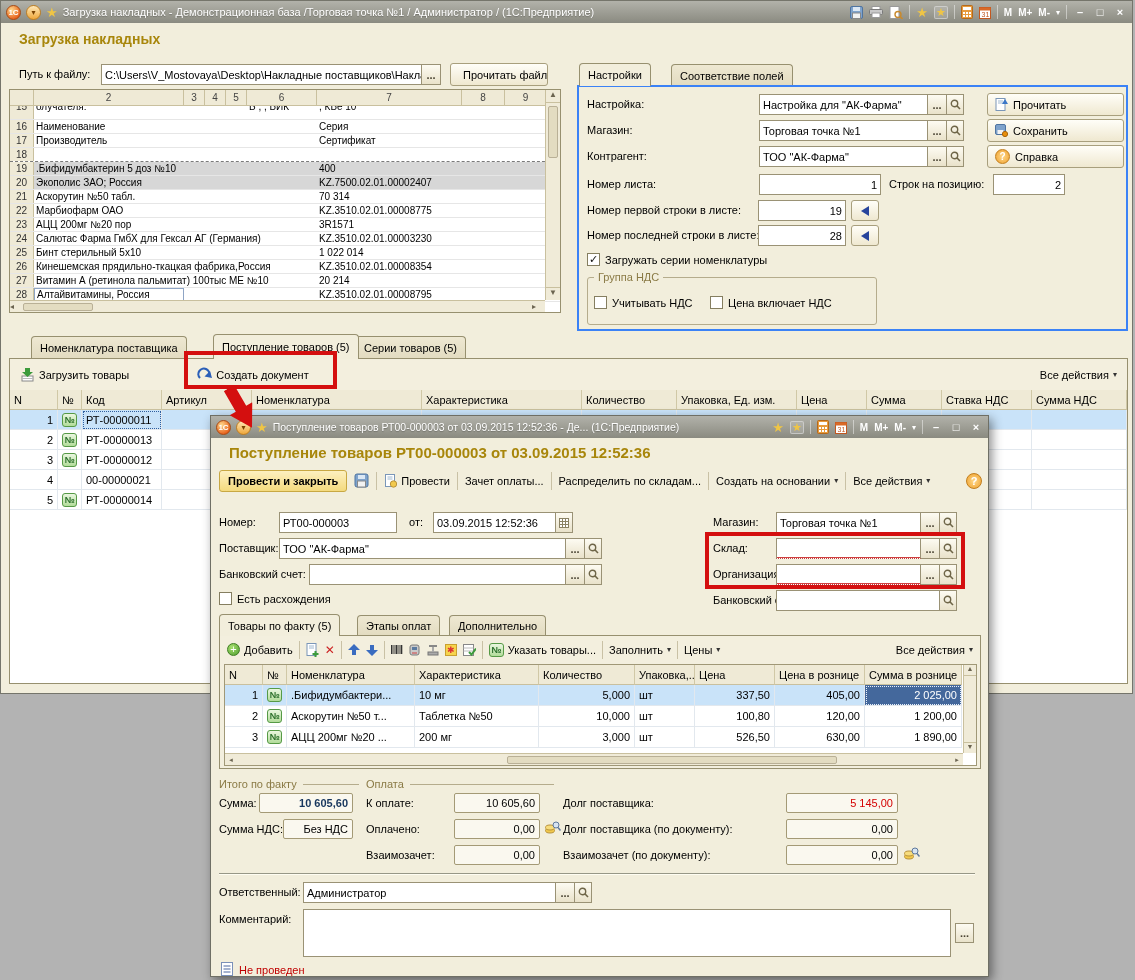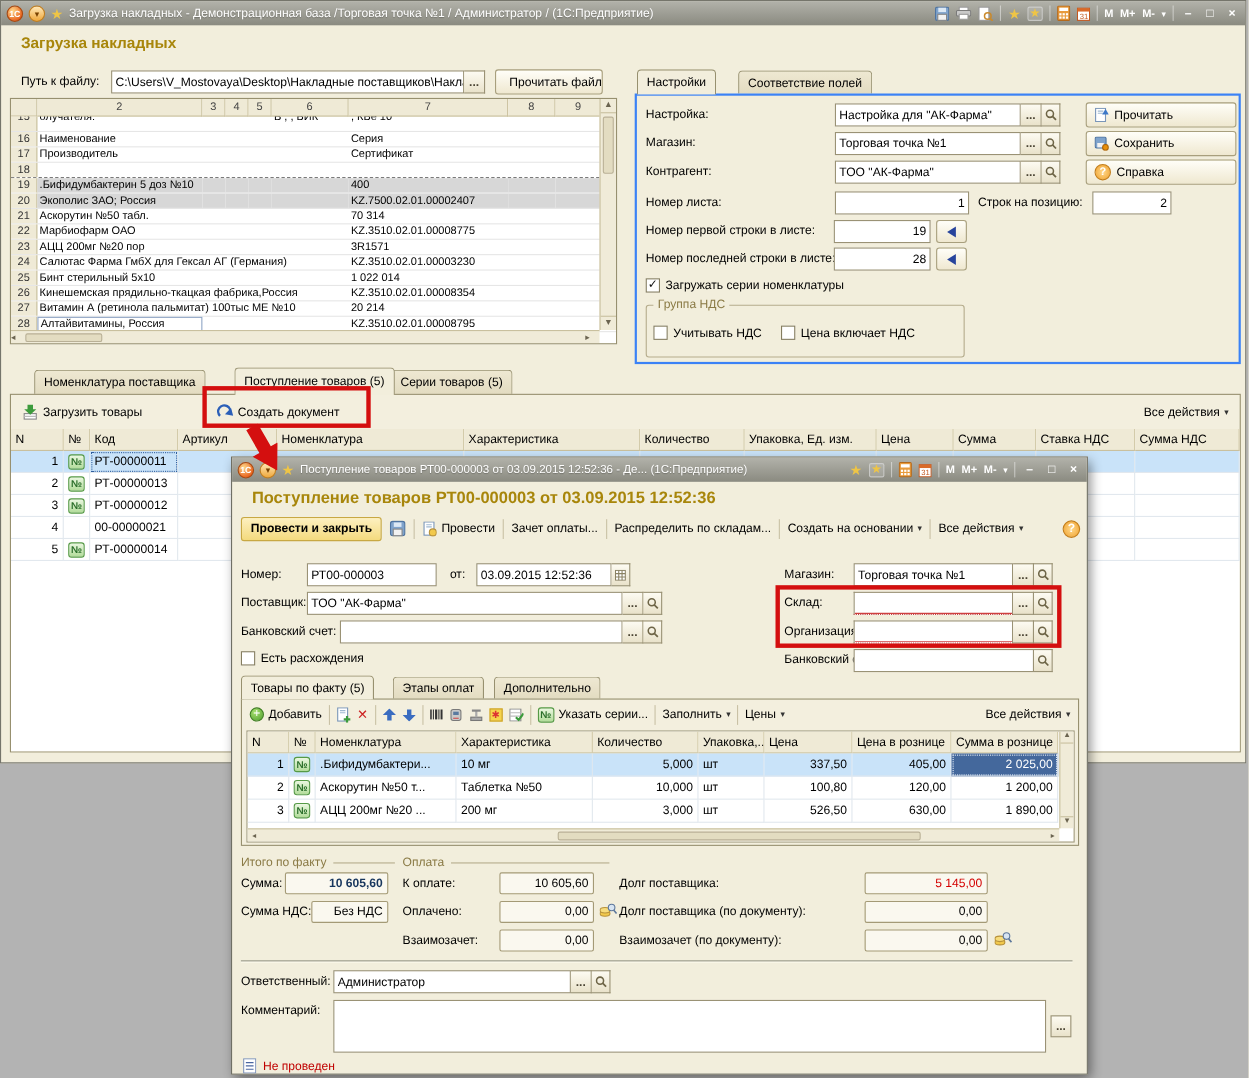--- a/index.html
+++ b/index.html
@@ -828,21 +828,21 @@
           <svg width="13" height="12">
             <rect x="0.5" y="0.5" width="10" height="11" fill="#FFF" stroke="#888"></rect>
             <line x1="0.5" y1="4" x2="10.5" y2="4" stroke="#BBB"></line>
             <line x1="0.5" y1="7" x2="10.5" y2="7" stroke="#BBB"></line>
             <path d="M6 8 L8.5 10.5 L13 4.5" fill="none" stroke="#3C9B3C" stroke-width="2"></path>
           </svg>
         </span>
       <span class="tsep"></span>
       <div class="linkbtn">
         <span class="nb">№</span>
-        <span>Указать серии...</span>
+        <span>Указать товары...</span>
       </div>
       <span class="tsep"></span>
       <div class="linkbtn">
           <span>Заполнить</span>
           <span class="chev">▾</span>
         </div>
       <span class="tsep"></span>
       <div class="linkbtn">
           <span>Цены</span>
           <span class="chev">▾</span>
@@ -971,21 +971,21 @@
         <ellipse cx="5" cy="10.5" rx="4.5" ry="2.5" fill="#F2C94C" stroke="#B8923A"></ellipse>
         <ellipse cx="5" cy="7.5" rx="4.5" ry="2.5" fill="#F7DC7C" stroke="#B8923A"></ellipse>
         <circle cx="11" cy="5" r="3" fill="#D7E4F2" stroke="#5E789C"></circle>
         <line x1="13" y1="7.5" x2="15.5" y2="10.5" stroke="#5E789C" stroke-width="1.5"></line>
       </svg>
     </span>
 
   <div class="hr" style="left:8px;top:457px;width:756px;"></div>
 
   <div class="lbl" style="left:8px;top:470px;">Ответственный:</div>
-  <div class="field" style="left:92px;top:466px;width:252px;">
+  <div class="field" style="left:92px;top:466px;width:289px;">
     <div class="ftext">Администратор</div>
     <div class="dots">...</div>
     <div class="magbtn">
         <svg width="11" height="11">
           <circle cx="4.5" cy="4.5" r="3.2" fill="none" stroke="#6E6547" stroke-width="1.4"></circle>
           <line x1="6.8" y1="6.8" x2="10" y2="10" stroke="#6E6547" stroke-width="1.6"></line>
         </svg>
       </div>
   </div>
   <div class="lbl" style="left:8px;top:497px;">Комментарий:</div>

